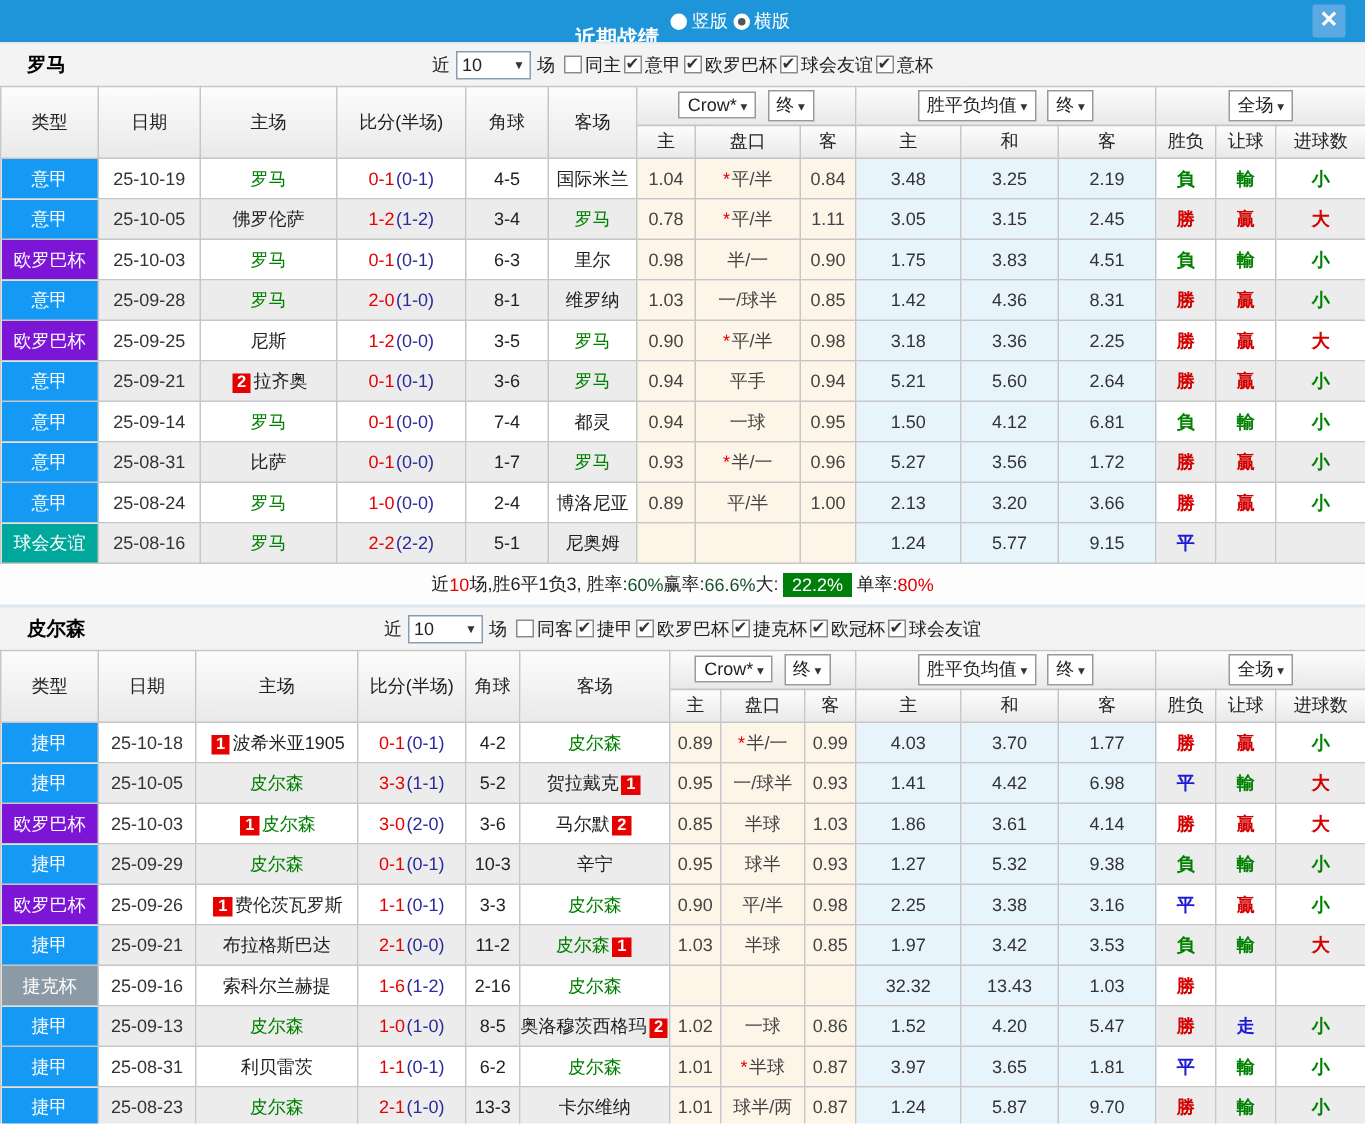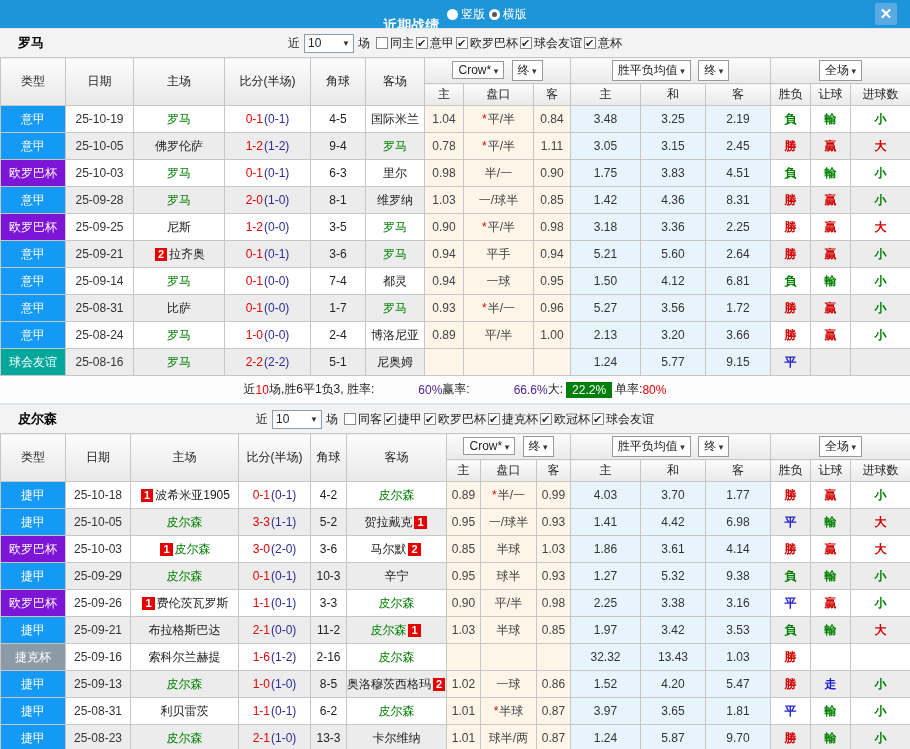--- a/index.html
+++ b/index.html
@@ -41,21 +41,21 @@
   .ft{color:#e60000;}
   .ht{color:#2b2b9a;margin-left:1px;}
   .star{color:#e60000;margin-right:1px;}
   .rcard{display:inline-block;background:#e60000;color:#fff;font-size:11px;line-height:13px;
     padding:0 3px;margin:0 2px;font-weight:bold;}
   td.cres span{font-weight:bold;}
   
   .summary{height:27px;display:flex;align-items:center;justify-content:center;background:#fdfdfd;
     border-bottom:1px solid #dce8f0;color:#222;}
   .sred{color:#e60000;}
-  .sblue{color:#4c1d95;margin-left:44px;}
+  .sblue{color:#14532d;}
   .sgreen{background:#00800a;color:#fff;padding:1px 6px;margin:0 3px;}
 </style>
 </head>
 <body>
 
 <div class="titlebar">
   <span class="title">近期战绩</span>
   <span><span class="radio-opt">
         <span class="radio "></span>
         <span>竖版</span>
@@ -166,21 +166,21 @@
     <td class="cavg">2.19</td>
     <td class="cres"><span style="color:#008000">負</span></td>
     <td class="cres"><span style="color:#008000">輸</span></td>
     <td class="cres"><span style="color:#008000">小</span></td>
   </tr>
       <tr class="alt">
     <td class="ctype" style="background:#149af5">意甲</td>
     <td class="cdate">25-10-05</td>
     <td><span class="">佛罗伦萨</span></td>
     <td><span class="ft">1-2</span><span class="ht">(1-2)</span></td>
-    <td>9-4</td>
+    <td>3-4</td>
     <td><span class="tgreen">罗马</span></td>
     <td class="codds">0.78</td>
     <td class="codds"><span class="star">*</span>平/半</td>
     <td class="codds">1.11</td>
     <td class="cavg">3.05</td>
     <td class="cavg">3.15</td>
     <td class="cavg">2.45</td>
     <td class="cres"><span style="color:#d20000">勝</span></td>
     <td class="cres"><span style="color:#d20000">贏</span></td>
     <td class="cres"><span style="color:#d20000">大</span></td>

